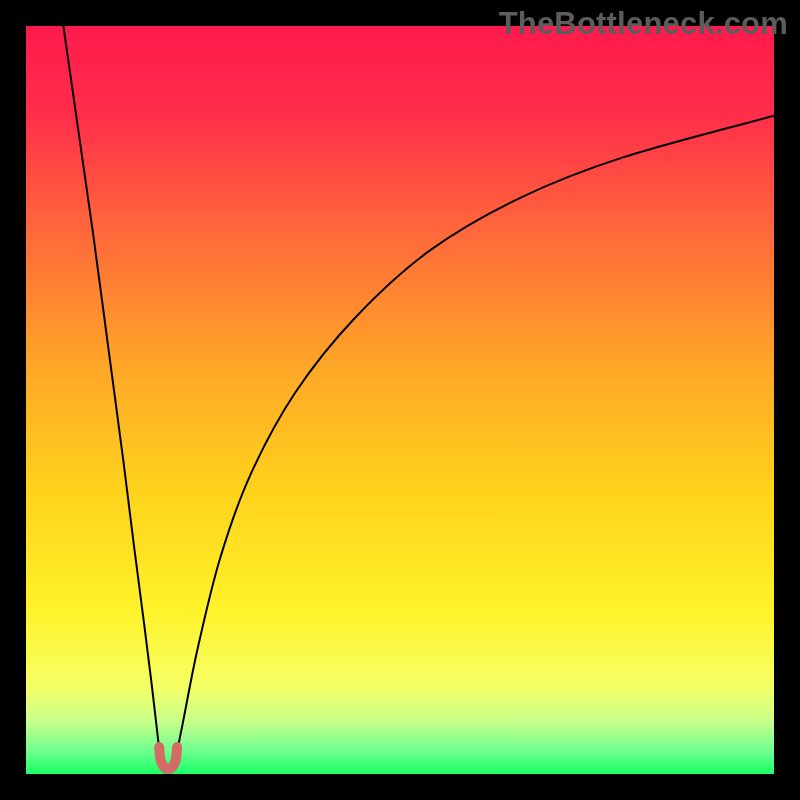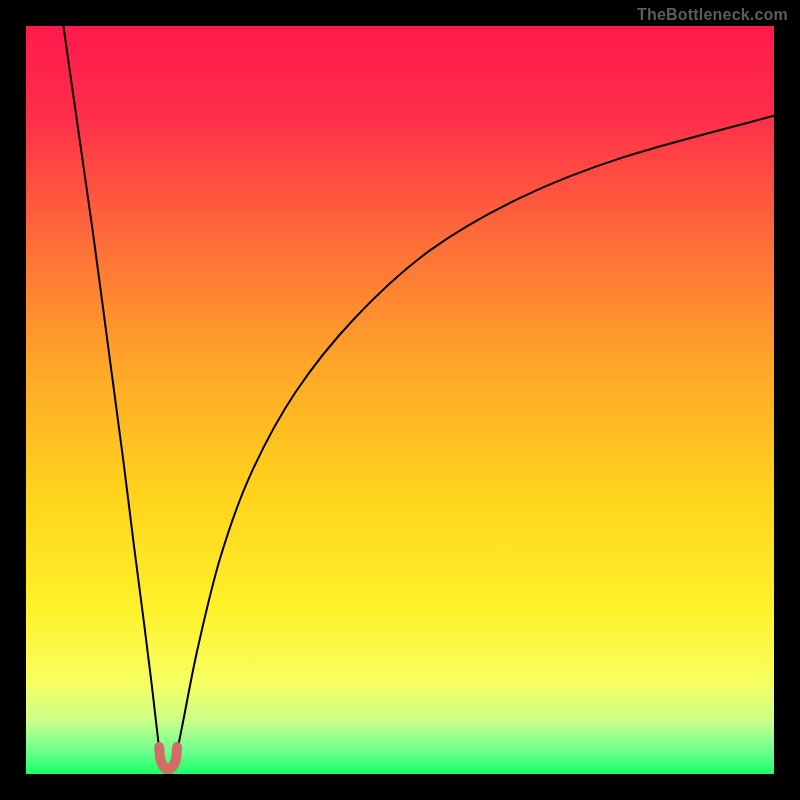--- a/index.html
+++ b/index.html
@@ -16,21 +16,21 @@
     width: 800px;
     height: 800px;
   }
   svg {
     display: block;
   }
   .watermark {
     position: absolute;
     top: 6px;
     right: 12px;
-    font-size: 16px;
+    font-size: 31px;
     font-weight: 600;
     color: #5c5c5c;
     letter-spacing: 0.2px;
     pointer-events: none;
   }
 </style>
 </head>
 <body>
 
 <div class="chart-container">

